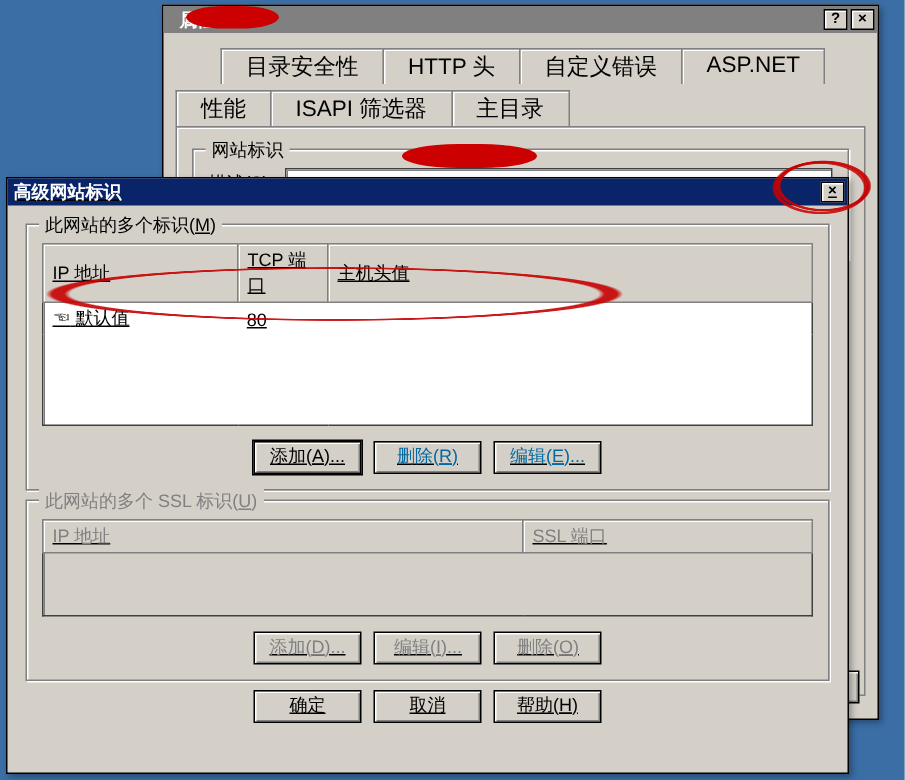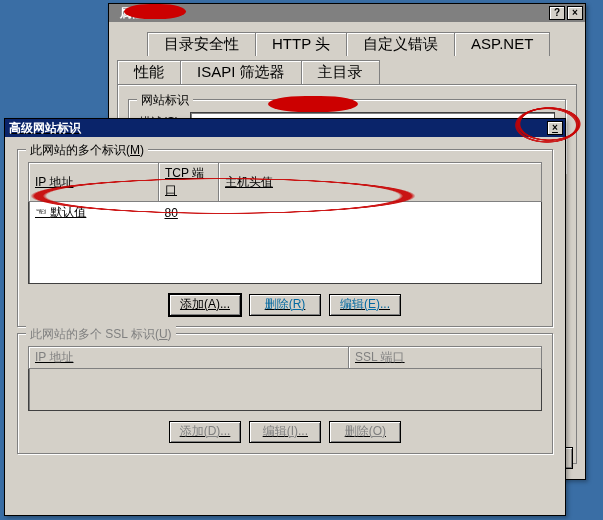--- a/index.html
+++ b/index.html
@@ -252,17 +252,22 @@
           </tr>
       </tbody>
     </table>
     <div class="btn-row">
       <button class="btn" disabled="">添加(<span class="underline">D</span>)...</button>
       <button class="btn" disabled="">编辑(<span class="underline">I</span>)...</button>
       <button class="btn" disabled="">删除(<span class="underline">O</span>)</button>
     </div>
   </div>
 
+  <div class="btn-row" style="margin:4px 0 10px 0;">
+    <button class="btn">确定</button>
+    <button class="btn">取消</button>
+    <button class="btn">帮助(<span class="underline">H</span>)</button>
+  </div>
 </div>
 
 <div class="scribble" style="left:500px; top:94px; width:98px; height:60px;"></div>
 <div class="scribble" style="left:14px; top:172px; width:418px; height:48px; background:
   radial-gradient(ellipse 49% 40% at 50% 50%, transparent 86%, rgba(200,0,0,0.9) 88%, rgba(200,0,0,0.9) 92%, transparent 94%);"></div>
 
 </body></html>

